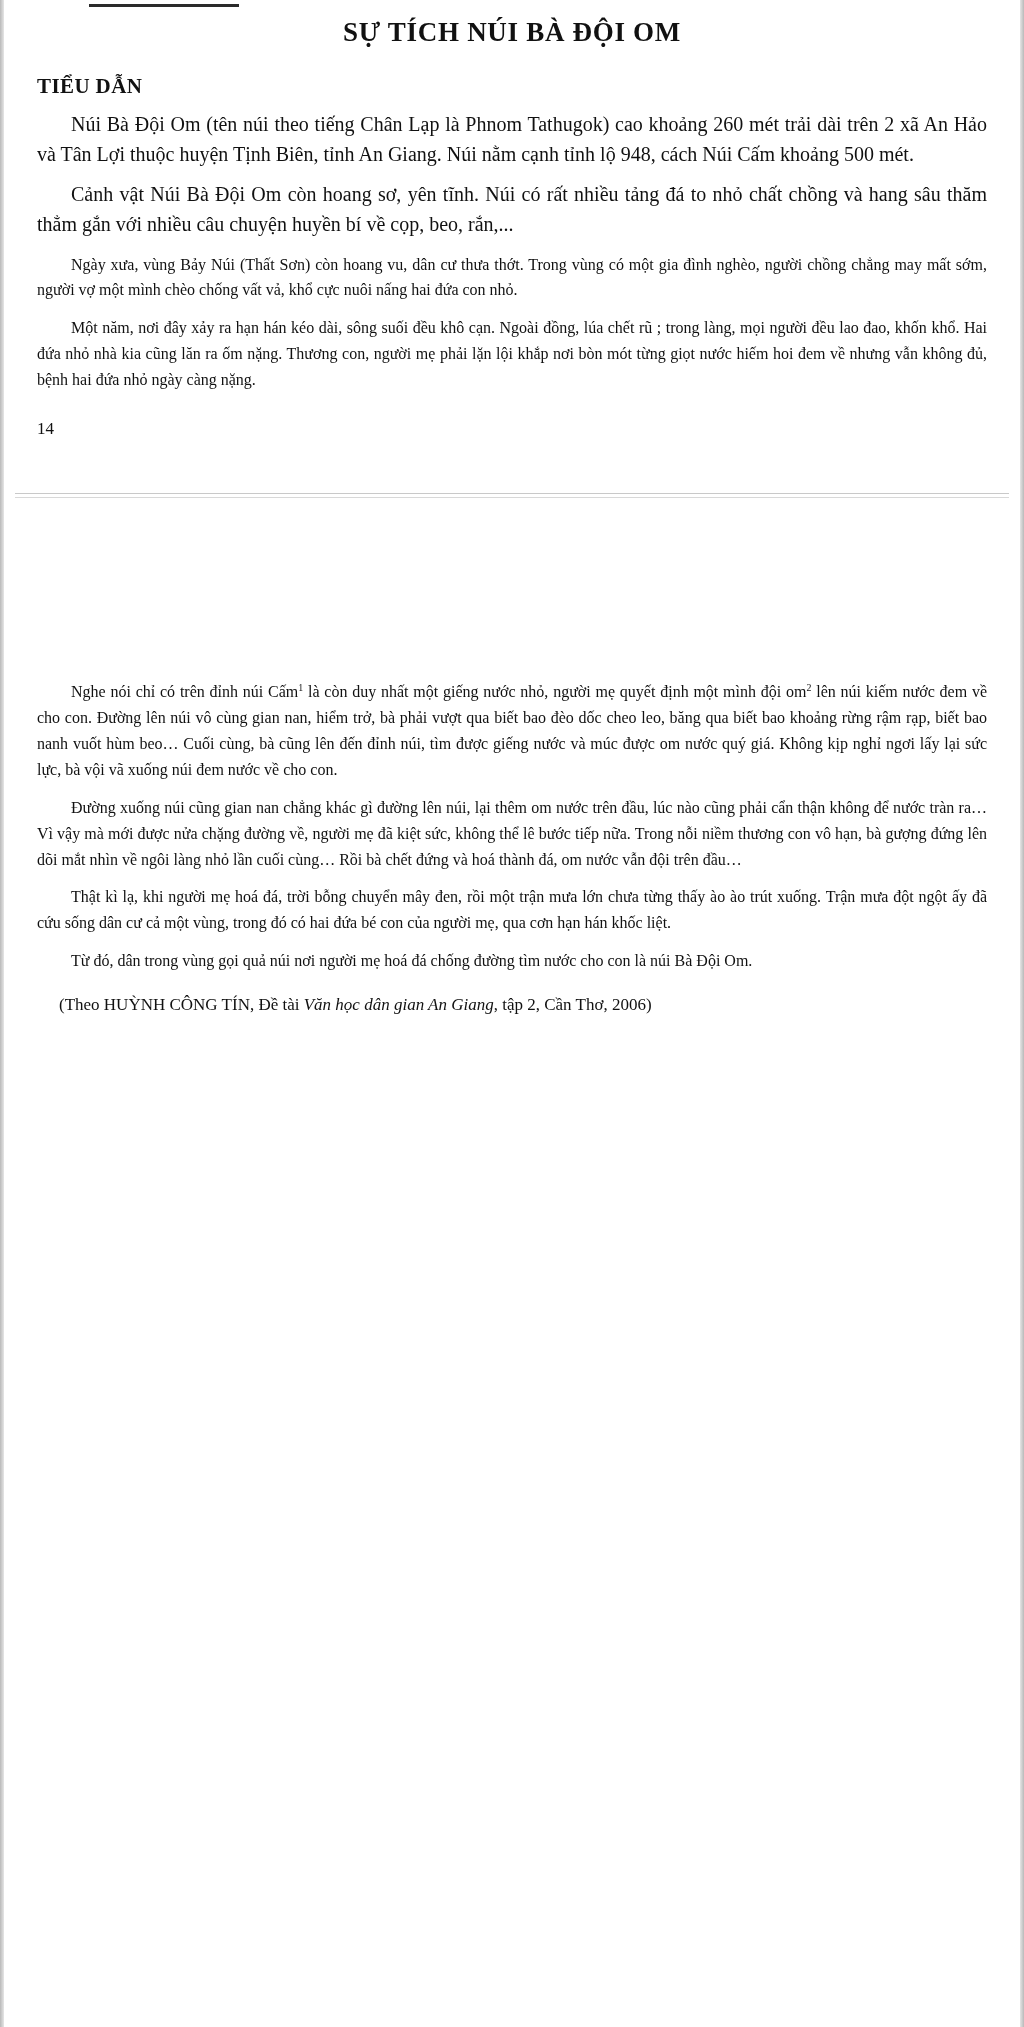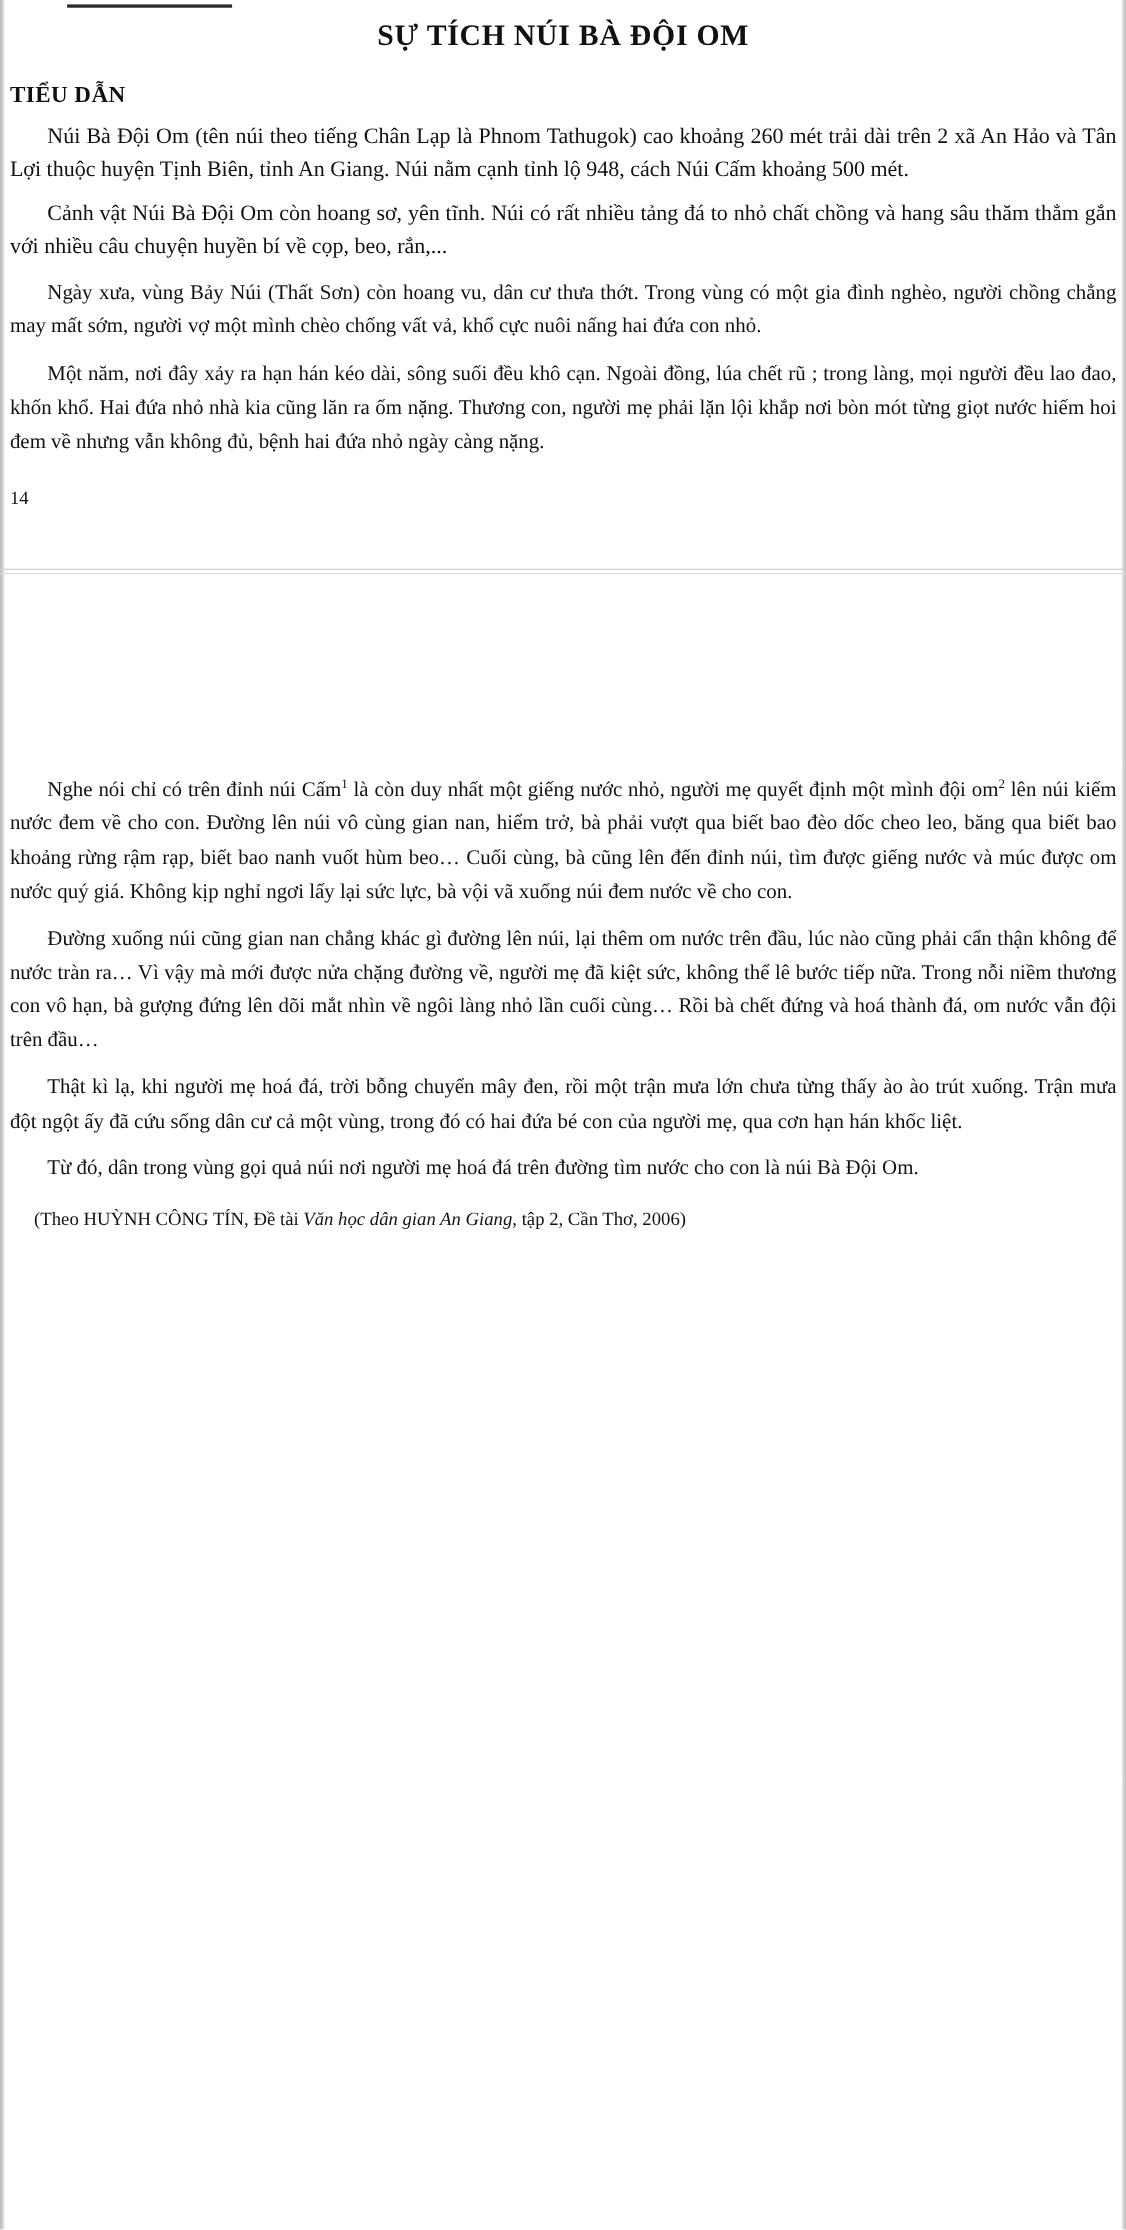--- a/index.html
+++ b/index.html
@@ -29,21 +29,21 @@
   }
   .edge-right {
     position: absolute;
     right: 0;
     top: 0;
     width: 4px;
     height: 2027px;
     background: linear-gradient(to left, #b9b9b9, #e6e6e6);
   }
   .sheet {
-    padding: 0 9px;
+    padding: 0 37px;
   }
   .top-rule {
     width: 150px;
     height: 3px;
     background: #2a2a2a;
     margin: 4px 0 10px 52px;
   }
   h1.title {
     text-align: center;
     font-size: 27px;
@@ -63,21 +63,21 @@
   }
   p.small {
     font-size: 20px;
     line-height: 1.52;
     text-align: justify;
     text-justify: inter-word;
     margin: 0 0 9px 0;
     text-indent: 34px;
   }
   p.body {
-    font-size: 19px;
+    font-size: 16px;
     line-height: 1.62;
     text-align: justify;
     text-justify: inter-word;
     margin: 12px 0 12px 0;
     text-indent: 34px;
   }
   .page-number {
     font-size: 17px;
     margin: 26px 0 0 0;
     text-align: left;
@@ -145,18 +145,18 @@
     <div class="page-break">
       <div class="line-a"></div>
       <div class="line-b"></div>
     </div>
 
     <div class="second-page-top"></div>
 
     <p class="body">Nghe nói chỉ có trên đỉnh núi Cấm<sup>1</sup> là còn duy nhất một giếng nước nhỏ, người mẹ quyết định một mình đội om<sup>2</sup> lên núi kiếm nước đem về cho con. Đường lên núi vô cùng gian nan, hiểm trở, bà phải vượt qua biết bao đèo dốc cheo leo, băng qua biết bao khoảng rừng rậm rạp, biết bao nanh vuốt hùm beo… Cuối cùng, bà cũng lên đến đỉnh núi, tìm được giếng nước và múc được om nước quý giá. Không kịp nghỉ ngơi lấy lại sức lực, bà vội vã xuống núi đem nước về cho con.</p>
     <p class="body">Đường xuống núi cũng gian nan chẳng khác gì đường lên núi, lại thêm om nước trên đầu, lúc nào cũng phải cẩn thận không để nước tràn ra… Vì vậy mà mới được nửa chặng đường về, người mẹ đã kiệt sức, không thể lê bước tiếp nữa. Trong nỗi niềm thương con vô hạn, bà gượng đứng lên dõi mắt nhìn về ngôi làng nhỏ lần cuối cùng… Rồi bà chết đứng và hoá thành đá, om nước vẫn đội trên đầu…</p>
     <p class="body">Thật kì lạ, khi người mẹ hoá đá, trời bỗng chuyển mây đen, rồi một trận mưa lớn chưa từng thấy ào ào trút xuống. Trận mưa đột ngột ấy đã cứu sống dân cư cả một vùng, trong đó có hai đứa bé con của người mẹ, qua cơn hạn hán khốc liệt.</p>
-    <p class="body">Từ đó, dân trong vùng gọi quả núi nơi người mẹ hoá đá trên đường tìm nước cho con là núi Bà Đội Om.</p>
+    <p class="body">Từ đó, dân trong vùng gọi quả núi nơi người mẹ hoá đá chống đường tìm nước cho con là núi Bà Đội Om.</p>
 
     <p class="source">(Theo HUỲNH CÔNG TÍN, Đề tài <i>Văn học dân gian An Giang</i>, tập 2, Cần Thơ, 2006)</p>
 
   </div>
 </div>
 
 </body></html>

